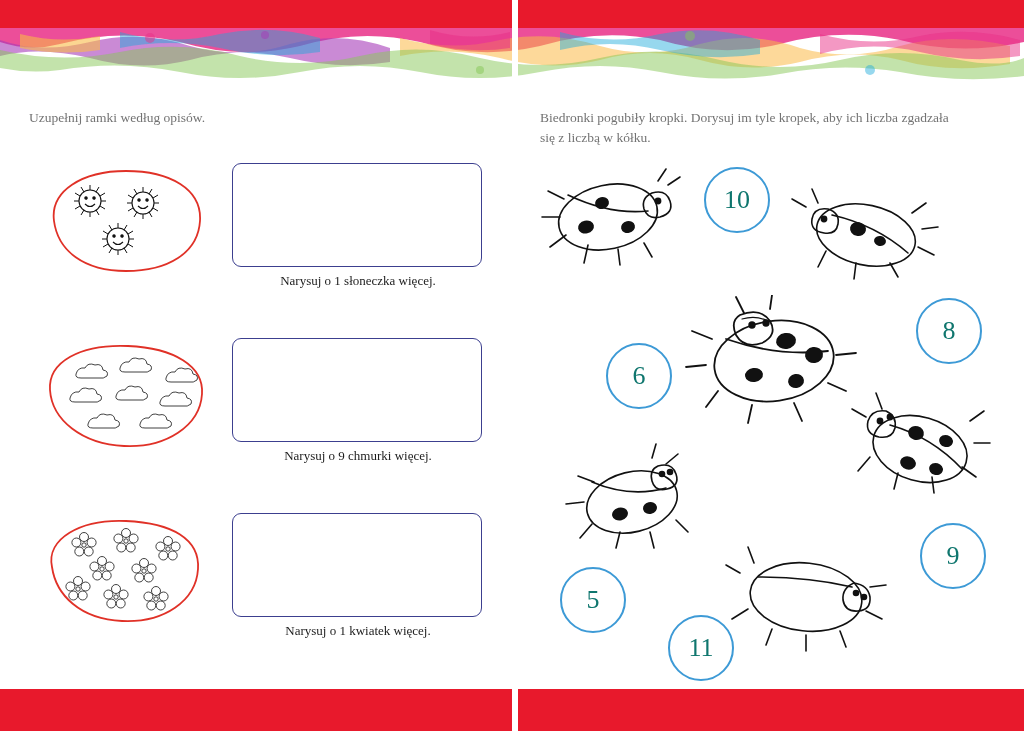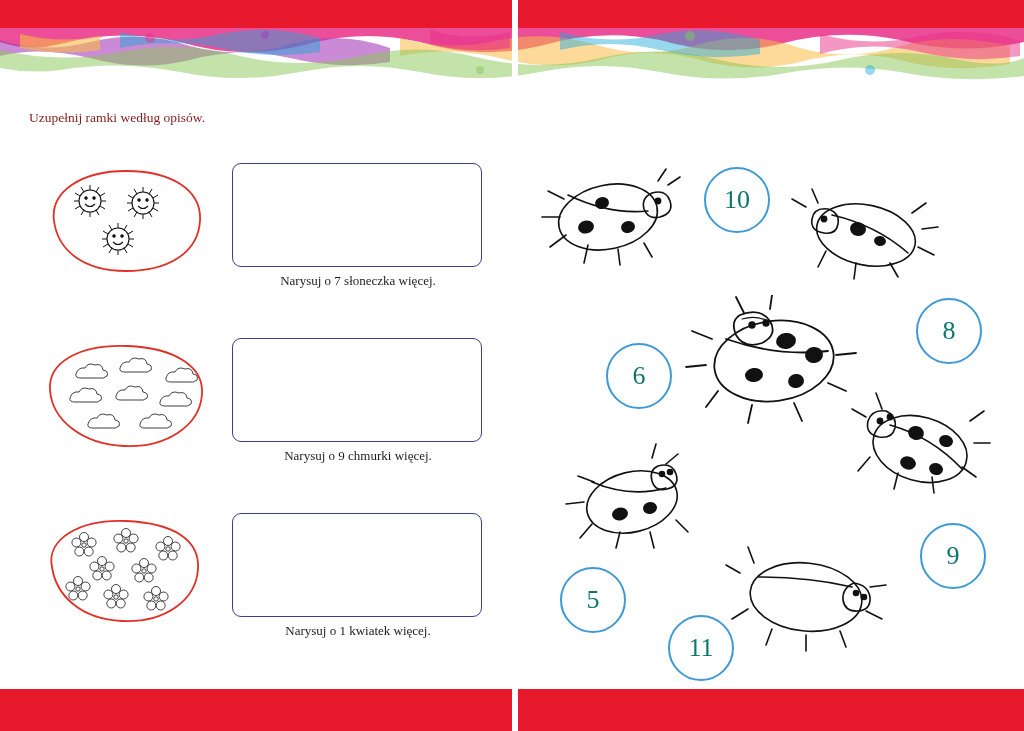--- a/index.html
+++ b/index.html
@@ -38,21 +38,21 @@
   }
 
   
   .col-left  { position:absolute; top:95px; left:0;    width:512px; height:560px; }
   .col-right { position:absolute; top:95px; left:518px; width:506px; height:560px; }
 
   .instruction {
     position:absolute;
     font-size:13.5px;
     line-height:1.45;
-    color:#7f1d1d;
+    color:#737373;
   }
   .instruction.left  { top:13px; left:29px; width:420px; }
   .instruction.right { top:13px; left:22px; width:420px; }
 
   
   .row { position:absolute; left:0; width:512px; }
   .row1 { top:70px; }
   .row2 { top:245px; }
   .row3 { top:420px; }
 
@@ -180,21 +180,21 @@
                   <path d="M-10,5 L-15,8"></path>
                 <path d="M-11,0 L-16,0"></path>
                   <path d="M-10,-5 L-15,-8"></path>
                   <path d="M-6,-9 L-9,-14"></path>
               </g>
             </g>
           </g>
         </svg>
       </div>
       <div class="answer-box"></div>
-      <div class="caption">Narysuj o 7 słoneczka więcej.</div>
+      <div class="caption">Narysuj o 1 słoneczka więcej.</div>
     </div>
 
     <div class="row row2">
       <div class="blob">
         <svg width="172" height="112" viewBox="0 0 172 112" xmlns="http://www.w3.org/2000/svg">
           <path d="M10,50 C8,22 40,4 88,6 C134,8 164,26 162,54 C160,86 126,108 84,106 C42,104 12,80 10,50 Z" fill="none" stroke="#e03127" stroke-width="1.8"></path>
           <g fill="none" stroke="#2b2b2b" stroke-width="0.9">
             <path d="M36,34 q2,-7 9,-6 q3,-6 10,-3 q7,-2 8,5 q6,1 4,6 q-3,3 -9,2 l-17,0 q-6,0 -5,-4 Z"></path>
             <path d="M80,28 q2,-7 9,-6 q3,-6 10,-3 q7,-2 8,5 q6,1 4,6 q-3,3 -9,2 l-17,0 q-6,0 -5,-4 Z"></path>
             <path d="M126,38 q2,-7 9,-6 q3,-6 10,-3 q7,-2 8,5 q6,1 4,6 q-3,3 -9,2 l-17,0 q-6,0 -5,-4 Z"></path>
@@ -281,20 +281,21 @@
             </g>
           </g>
         </svg>
       </div>
       <div class="answer-box"></div>
       <div class="caption">Narysuj o 1 kwiatek więcej.</div>
     </div>
   </div>
 
   <div class="col-right">
+    <div class="instruction right">Biedronki pogubiły kropki. Dorysuj im tyle kropek, aby ich liczba zgadzała się z liczbą w kółku.</div>
 
     <div class="bug" style="left:22px; top:70px;">
       <svg width="160" height="110" viewBox="0 0 160 110" xmlns="http://www.w3.org/2000/svg">
         <g fill="none" stroke="#111" stroke-width="1.6" stroke-linecap="round">
           <path d="M24,34 L8,26 M20,52 L2,52 M26,70 L10,82 M48,80 L44,98 M78,84 L80,100 M104,78 L112,92"></path>
           <path d="M118,16 L126,4 M128,20 L140,12"></path>
           <ellipse cx="68" cy="52" rx="50" ry="32" transform="rotate(-12 68 52)"></ellipse>
           <path d="M112,28 q14,-4 18,8 q4,12 -10,16 q-12,3 -16,-8 q-3,-11 8,-16 Z"></path>
           <circle cx="118" cy="36" r="2.6" fill="#111"></circle>
           <path d="M28,30 Q70,50 108,46"></path>

